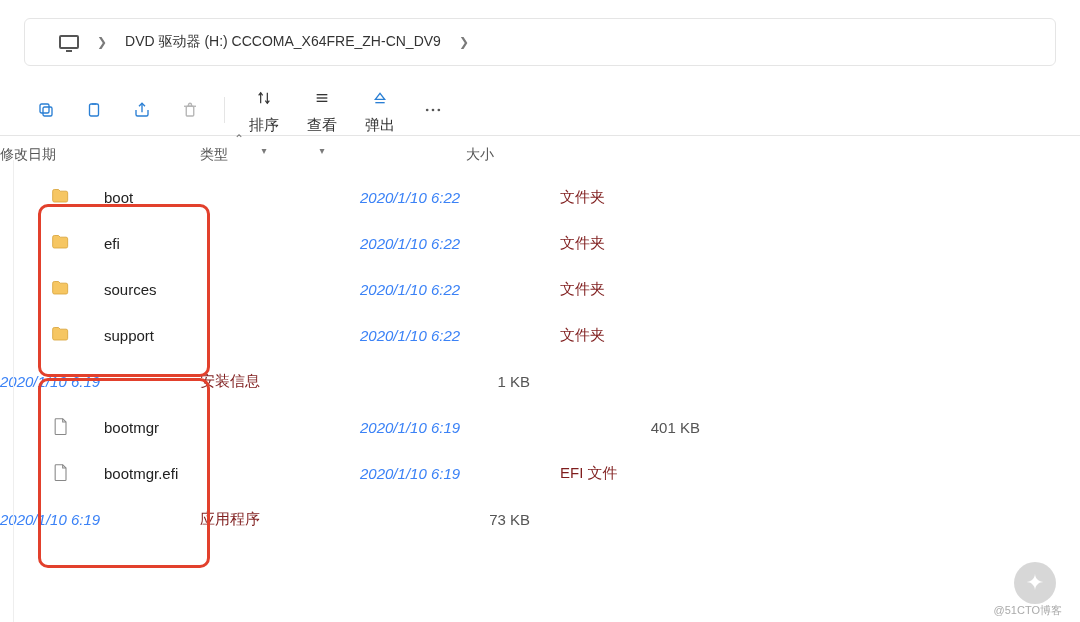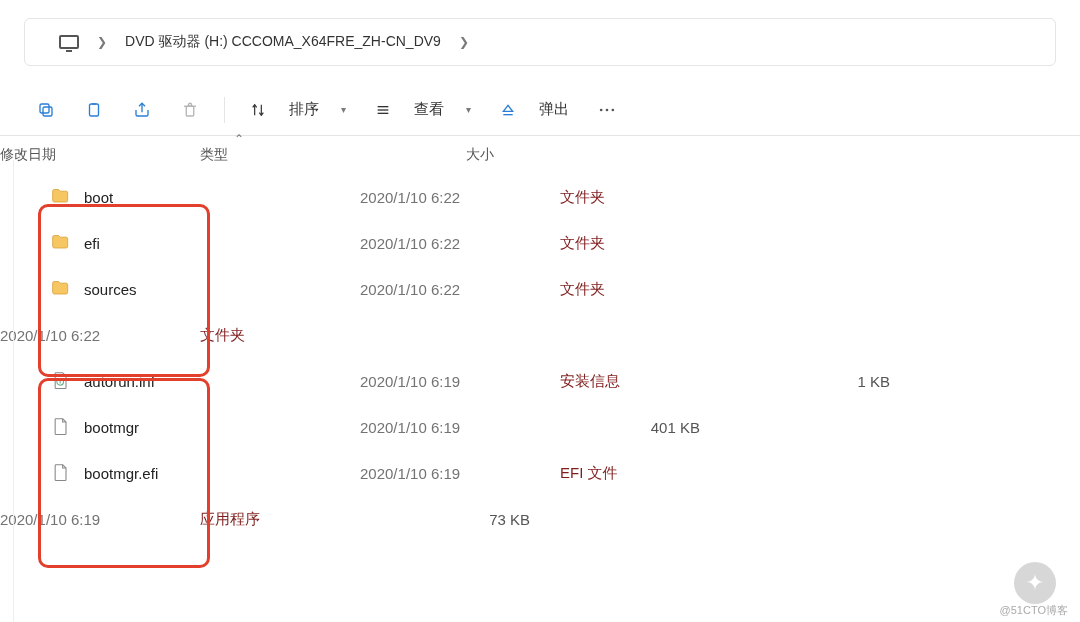--- a/index.html
+++ b/index.html
@@ -52,23 +52,24 @@
     gap: 4px;
   }
   .tbtn {
     width: 44px; height: 40px;
     display: flex; align-items: center; justify-content: center;
     color: #2a7fd4; border-radius: 4px;
   }
   .tbtn.ghost { color: #b5b5b5; }
   .tsep { width: 1px; height: 26px; background: #e5e5e5; margin: 0 8px; }
   .tmenu {
-    display: flex; align-items: center; gap: 22px;
+    display: flex; align-items: center; gap: 10px;
     height: 40px; padding: 0 12px; color: #333;
     border-radius: 4px;
+    flex-direction: column;
   }
   .tmenu .lbl { font-size: 15px; }
   .tmenu .dd { font-size: 10px; color: #7a7a7a; }
   .tmenu .ico { display:flex; align-items:center; justify-content:center; width:18px; }
 
   
   .cols {
     display: flex;
     align-items: center;
     height: 38px;
@@ -88,23 +89,23 @@
 
   
   .files { padding: 0 0 0 0; }
   .row {
     display: flex; align-items: center;
     height: 46px;
     font-size: 15px;
     color: #222;
   }
   .row .cell-name {
-    width: 360px; display:flex; align-items:center; padding-left: 50px;
-  }
-  .row .cell-date { width: 200px; color:#737373; }
+    width: 360px; display:flex; align-items:center; padding-left: 50px; gap: 20px;
+  }
+  .row .cell-date { width: 200px; color:#3b82f6;font-style:italic; }
   .row .cell-type { width: 190px; color:#7f1d1d; }
   .row .cell-size { width: 180px; color:#555; text-align: right; padding-right: 40px;}
   .ficon { width: 22px; height: 22px; margin-right: 12px; display:inline-flex; align-items:center; justify-content:center;}
 
   
   .annot {
     position: absolute; border: 3px solid #e2402c; border-radius: 10px;
     pointer-events: none;
   }
   .annot1 { left: 38px; top: 204px; width: 172px; height: 173px; }
@@ -113,21 +114,21 @@
   
   .wm {
     position: absolute; right: 24px; bottom: 18px;
     display:flex; align-items:center; gap:14px;
     color:#888; font-size:26px; opacity:.6;
   }
   .wm .wx {
     width:42px;height:42px;border-radius:50%;background:#bdbdbd;
     display:flex;align-items:center;justify-content:center;color:#fff;font-size:22px;
   }
-  .wm2 { position:absolute; right:12px; bottom:4px; font-size:11px; color:#aaa;margin-left:21px;}
+  .wm2 { position:absolute; right:18px; bottom:4px; font-size:11px; color:#aaa;margin-left:21px;}
 
   
   .gutter { position:absolute; left:8px; top:160px; bottom:0; width:6px;
     border-right:1px solid #eee;}
 </style>
 </head>
 <body>
 
 <div class="addressbar">
   <span class="crumb">
@@ -255,33 +256,33 @@
             <use href="#ico-folder"></use>
           </svg>
         </span>
         <span>sources</span>
       </div>
       <div class="cell-date">2020/1/10 6:22</div>
       <div class="cell-type">文件夹</div>
       <div class="cell-size"></div>
     </div>
     <div class="row">
+      <div class="cell-name">
+        <span class="ficon">
+          <svg width="20" height="20" viewBox="0 0 24 24">
+            <use href="#ico-folder"></use>
+          </svg>
+        </span>
+        <span>support</span>
+      </div>
       <div class="cell-date">2020/1/10 6:22</div>
       <div class="cell-type">文件夹</div>
       <div class="cell-size"></div>
     </div>
     <div class="row">
-      <div class="cell-name">
-        <span class="ficon">
-          <svg width="20" height="20" viewBox="0 0 24 24">
-            <use href="#ico-inf"></use>
-          </svg>
-        </span>
-        <span>autorun.inf</span>
-      </div>
       <div class="cell-date">2020/1/10 6:19</div>
       <div class="cell-type">安装信息</div>
       <div class="cell-size">1 KB</div>
     </div>
     <div class="row">
       <div class="cell-name">
         <span class="ficon">
           <svg width="20" height="20" viewBox="0 0 24 24">
             <use href="#ico-file"></use>
           </svg>

